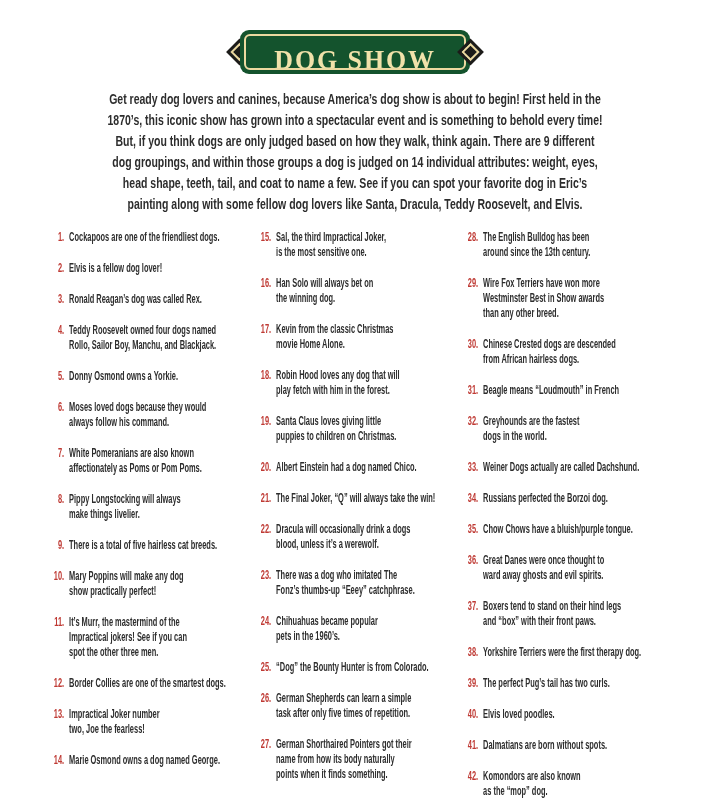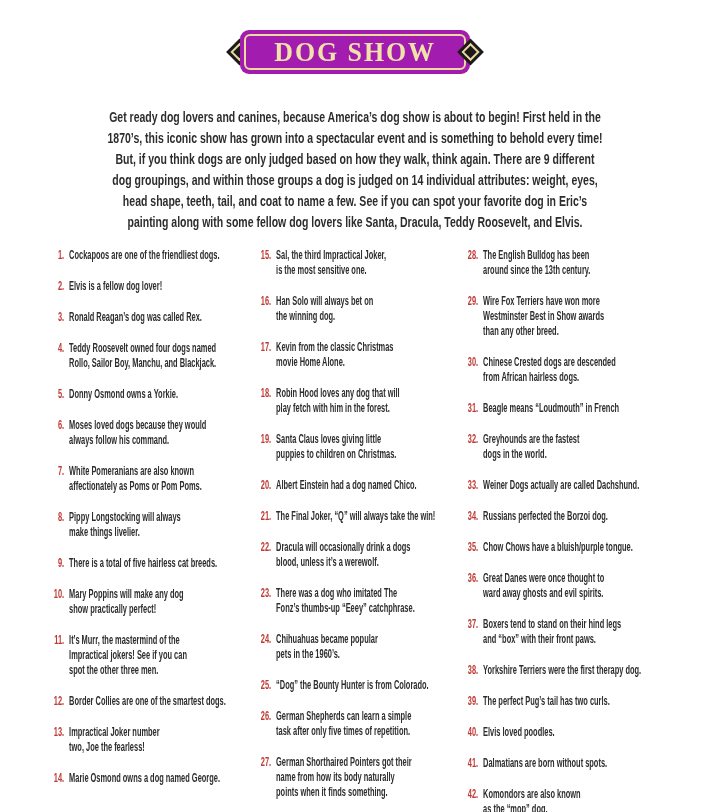--- a/index.html
+++ b/index.html
@@ -9,44 +9,44 @@
     font-family: "Liberation Sans", sans-serif;
     color: #2d2d2d;
     overflow: hidden;
     position: relative;
   }
 
   
   .banner { position: relative; width: 230px; height: 44px; margin: 30px auto 0; }
   .banner-plate {
     position: absolute; inset: 0;
-    background: #a21caf;
+    background: #14532d;
     border-radius: 9px;
-    display: flex; align-items: center; justify-content: center;
+    display: flex; align-items: flex-end; justify-content: center;
   }
   .banner-plate::after {
     content: ""; position: absolute; inset: 4px;
     border: 2px solid #ecd9a0; border-radius: 6px;
     pointer-events: none;
   }
   .banner-title {
     font-family: "Liberation Serif", serif;
     font-weight: bold; font-size: 27px; letter-spacing: 2px;
     color: #f1e2aa; line-height: 1;
     transform: scaleX(.96); white-space: nowrap;
   }
   .banner-end {
     position: absolute; top: 50%; width: 13px; height: 13px;
     background: #1c1b19; border: 2px solid #ecd9a0; outline: 3px solid #1c1b19;
   }
   .banner-end.left  { left:  -7px; transform: translateY(-50%) rotate(45deg); }
   .banner-end.right { right: -7px; transform: translateY(-50%) rotate(45deg); }
 
   
-  .intro { margin-top: 32px; height: 126px; }
+  .intro { margin-top: 14px; height: 126px; }
   .intro-text {
     width: 910px; margin-left: -100px;
     transform: scaleX(.70); transform-origin: center top;
     font-size: 15px; font-weight: bold; line-height: 21px;
     text-align: center; white-space: pre-line; color: #2d2d2d;
   }
 
   
   .facts {
     margin-top: 16px;

